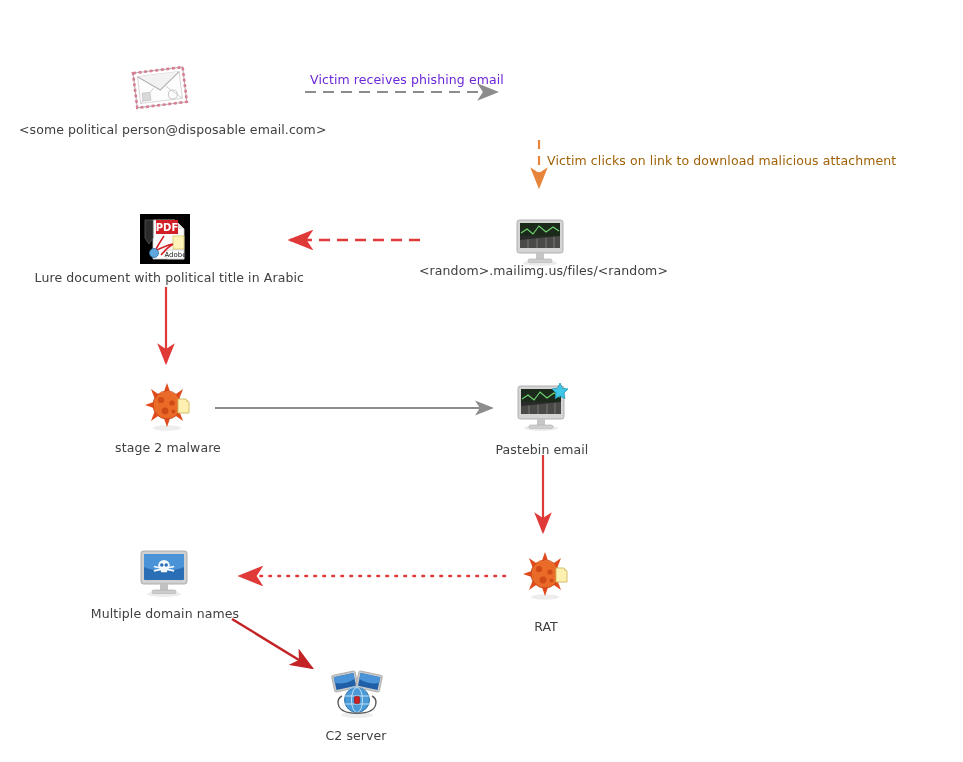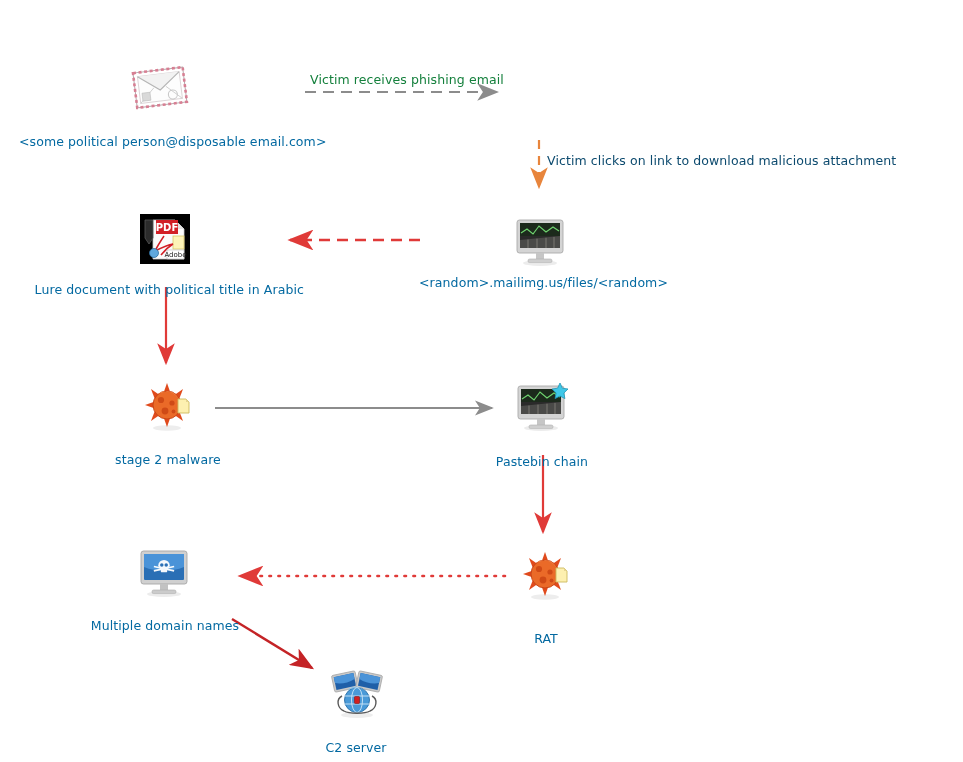--- a/index.html
+++ b/index.html
@@ -18,38 +18,38 @@
     overflow: hidden;
   }
   .node {
     position: absolute;
     display: flex;
     flex-direction: column;
     align-items: center;
   }
   .node-label {
     font-size: 12.5px;
-    color: #0369a1;
+    color: #404040;
     white-space: nowrap;
-    margin-top: 16px;
+    margin-top: 4px;
     letter-spacing: 0.1px;
   }
   .icon-wrap {
     position: relative;
     line-height: 0;
     border-radius: 13px;
   }
   .edge-label {
     position: absolute;
     font-size: 12.5px;
     white-space: nowrap;
     letter-spacing: 0.1px;
   }
-  .gray-label { color: #15803d; }
-  .orange-label { color: #0c4a6e; }
+  .gray-label { color: #6d28d9; }
+  .orange-label { color: #a16207; }
   .red-label { color: #e03a38; }
   svg { display: block; overflow: visible; }
   .edge-svg {
     position: absolute;
     left: 0;
     top: 0;
     width: 963px;
     height: 762px;
     pointer-events: none;
   }
@@ -203,21 +203,21 @@
         <rect x="6" y="7" width="40" height="25" fill="#2a2a2a"></rect>
         <rect x="6" y="7" width="40" height="13" fill="#1c2a1c"></rect>
         <path d="M7,17 L13,13 L19,18 L25,10 L32,16 L39,11 L45,15" fill="none" stroke="#6fd36f" stroke-width="1.2"></path>
         <path d="M6,24 L46,20 L46,32 L6,32 Z" fill="#4a4a48"></path>
         <path d="M14,23.5 L14,32 M23,22.6 L23,32 M32,21.7 L32,32 M40,20.9 L40,32" stroke="#89857e" stroke-width="0.8"></path>
         <rect x="22" y="37" width="8" height="6" fill="#c6c6c6"></rect>
         <rect x="14" y="43" width="24" height="3.6" rx="1.6" fill="#cfcfcf" stroke="#b0b0b0" stroke-width="0.6"></rect>
         <path d="M45,1 L47.4,6.2 L53,7 L48.9,11 L49.9,16.6 L45,14 L40.1,16.6 L41.1,11 L37,7 L42.6,6.2 Z" fill="#3fc7e8" stroke="#2196b5" stroke-width="0.8"></path>
       </svg>
     </div>
-    <div class="node-label" style="position:absolute; top:56px; left:-40px; width:130px; text-align:center;">Pastebin chain</div>
+    <div class="node-label" style="position:absolute; top:56px; left:-40px; width:130px; text-align:center;">Pastebin email</div>
   </div>
 
   <div class="node" style="left:140px; top:548px; width:52px;align-items:flex-end;">
     <div class="icon-wrap">
       <svg width="54" height="50" viewBox="0 0 54 50">
         <ellipse cx="26" cy="46" rx="17" ry="3" fill="#ececec"></ellipse>
         <rect x="3" y="3" width="46" height="33" rx="2.5" fill="#d0d0d0" stroke="#a6a6a6" stroke-width="0.9"></rect>
         <rect x="6" y="6" width="40" height="26" rx="1" fill="#2a6fb5"></rect>
         <path d="M6,6 L46,6 L46,19 C34,24 18,24 6,19 Z" fill="#4a93d8"></path>
         <g transform="translate(26,19) scale(0.92)" fill="#ffffff" opacity="0.95">

